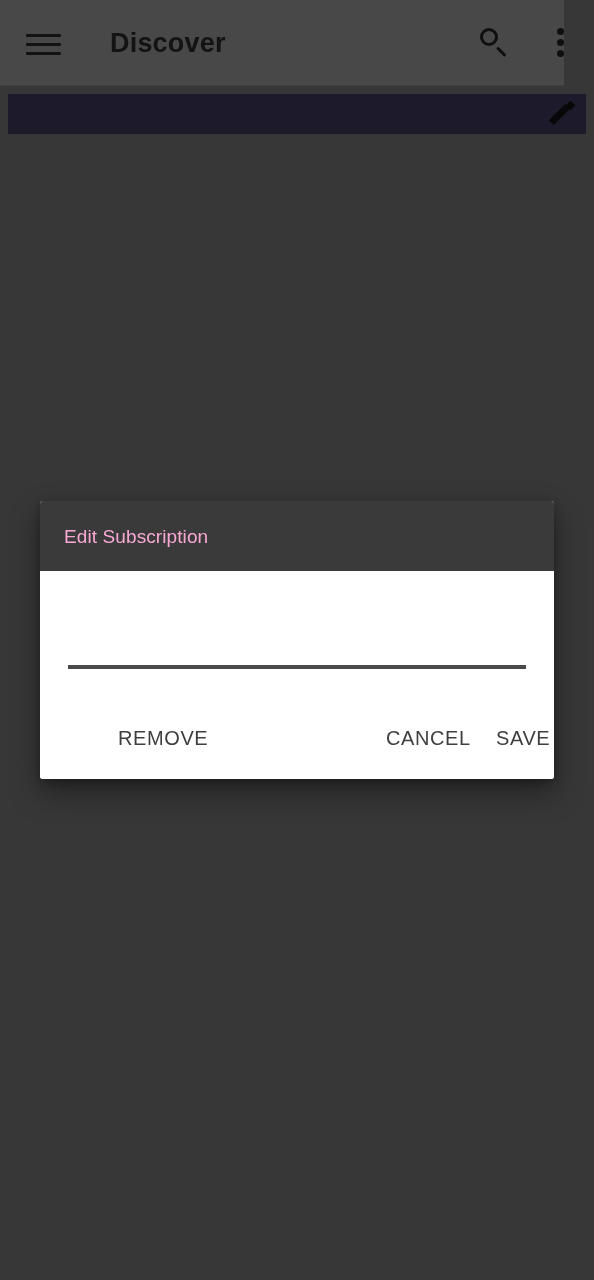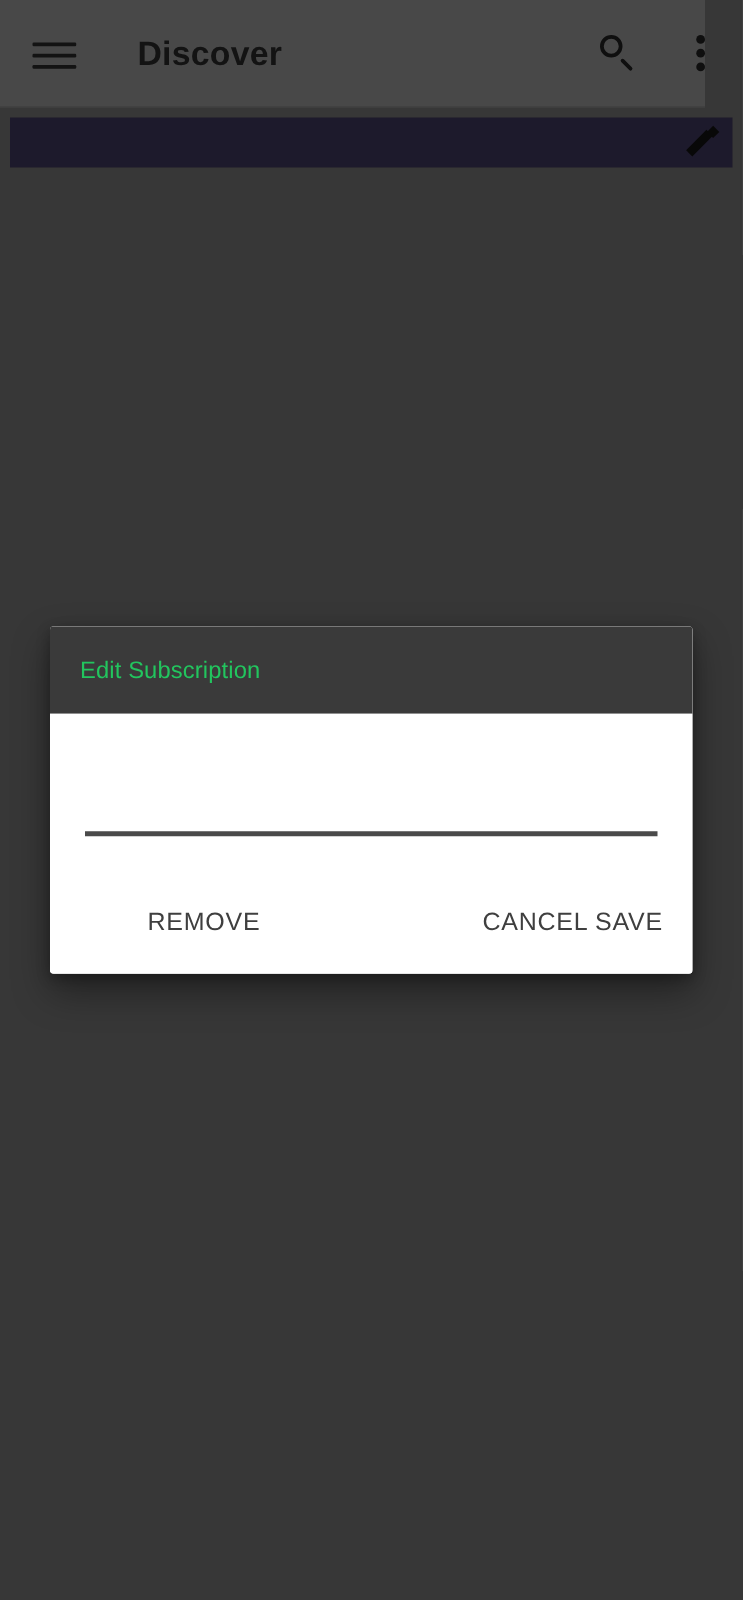--- a/index.html
+++ b/index.html
@@ -186,21 +186,21 @@
   #dialog-header {
     height: 70px;
     background: #3a3a3a;
     position: relative;
   }
   #dialog-title {
     position: absolute;
     left: 24px;
     top: 25px;
     font-size: 19px;
-    color: #22c55e;
+    color: #f9a8d4;
     letter-spacing: 0.1px;
   }
   #dialog-body {
     height: 136px;
     background: #ffffff;
     position: relative;
   }
   #url-field {
     position: absolute;
     left: 28px;
@@ -229,21 +229,21 @@
     background: transparent;
     font-family: "Liberation Sans", sans-serif;
     font-size: 20px;
     color: #3f3f3f;
     letter-spacing: 0.6px;
     cursor: pointer;
     padding: 6px 4px;
   }
   #remove-button { left: 74px; }
   #cancel-button { left: 342px; }
-  #save-button   { left: 432px; }
+  #save-button   { left: 452px; }
 </style>
 </head>
 <body>
 
 <div id="screen">
 
   <div id="appbar">
     <div id="hamburger">
       <i></i>
       <i></i>

